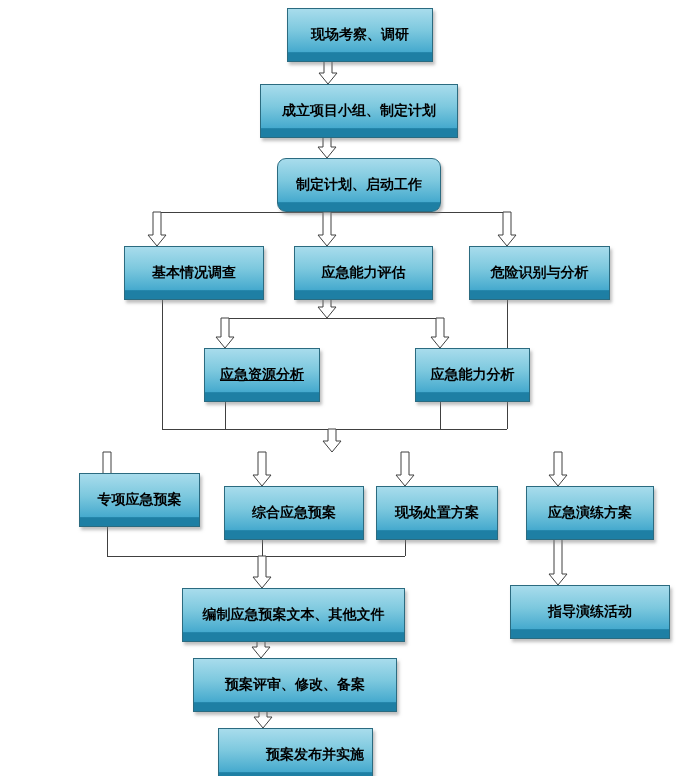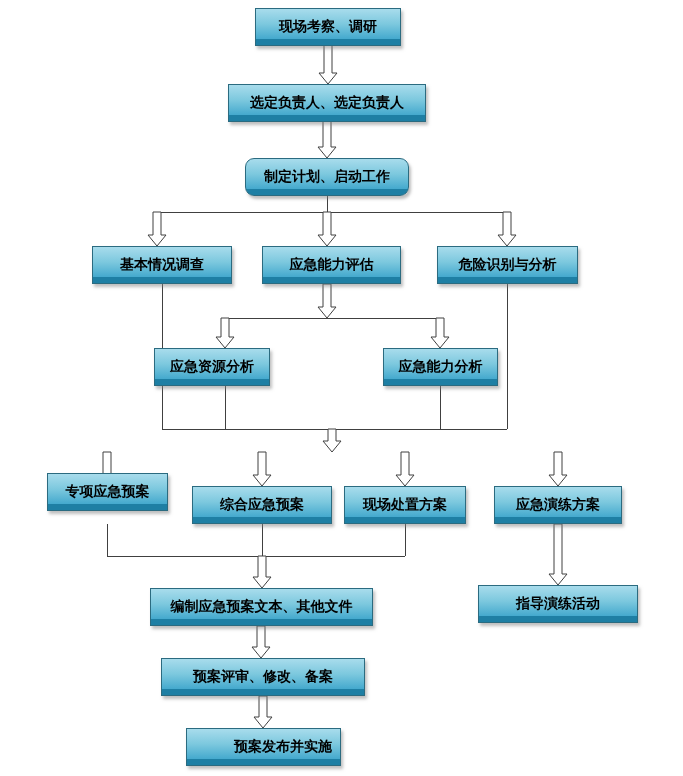--- a/index.html
+++ b/index.html
@@ -27,39 +27,40 @@
     stroke-width: 1;
     shape-rendering: crispEdges;
   }
   .connector-layer path {
     fill: #ffffff;
     stroke: var(--line, #404040);
     stroke-width: 1;
   }
   .node {
     position: absolute;
-    height: 38px;
+    height: 54px;
     box-sizing: border-box;
     display: flex;
     align-items: center;
     justify-content: center;
     text-align: center;
     font-size: 14px;
     font-weight: bold;
     color: var(--text, #000000);
     border: 1px solid var(--box-border, #2b6b80);
     background: linear-gradient(to bottom,
       var(--box-top, #a8dcec) 0%,
       var(--box-mid, #7cc8de) 42%,
       var(--box-low, #46aace) 82%,
       var(--box-band, #1e7fa4) 84%,
       var(--box-band, #1e7fa4) 100%);
     box-shadow: 2px 3px 3px rgba(128,128,128,0.5);
     line-height: 1.1;
     white-space: nowrap;
+    margin-left: 32px;
   }
   .node .lbl { padding: 0 4px; }
 </style>
 </head>
 <body>
 
 <div class="canvas">
 
   <svg class="connector-layer" viewBox="0 0 683 776" xmlns="http://www.w3.org/2000/svg">
 
@@ -92,35 +93,35 @@
     <path d="M258,556 L258,577 L253,577 L262,588 L271,577 L266,577 L266,556 Z"></path>
     <path d="M554,524 L554,574 L549,574 L558,585 L567,574 L562,574 L562,524 Z"></path>
     <path d="M257,626 L257,647 L252,647 L261,658 L270,647 L265,647 L265,626 Z"></path>
     <path d="M259,696 L259,717 L254,717 L263,728 L272,717 L267,717 L267,696 Z"></path>
   </svg>
 
   <div class="node" style="left:255px; top:8px;  width:146px;">
       <span class="lbl">现场考察、调研</span>
     </div>
   <div class="node" style="left:228px; top:84px; width:198px;">
-      <span class="lbl">选定负责人、选定负责人</span>
+      <span class="lbl">成立项目小组、制定计划</span>
     </div>
   <div class="node" style="left:245px; top:158px; width:164px;border-radius:9px;">
       <span class="lbl">制定计划、启动工作</span>
     </div>
   <div class="node" style="left:92px;  top:246px; width:140px;">
       <span class="lbl">基本情况调查</span>
     </div>
   <div class="node" style="left:262px; top:246px; width:139px;">
       <span class="lbl">应急能力评估</span>
     </div>
   <div class="node" style="left:437px; top:246px; width:141px;align-items:center;">
       <span class="lbl">危险识别与分析</span>
     </div>
-  <div class="node" style="left:154px; top:348px; width:116px;">
+  <div class="node" style="left:172px; top:348px; width:116px;text-decoration:underline;">
       <span class="lbl">应急资源分析</span>
     </div>
   <div class="node" style="left:383px; top:348px; width:115px;">
       <span class="lbl">应急能力分析</span>
     </div>
   <div class="node" style="left:47px;  top:473px; width:121px;">
       <span class="lbl">专项应急预案</span>
     </div>
   <div class="node" style="left:192px; top:486px; width:140px;">
       <span class="lbl">综合应急预案</span>

